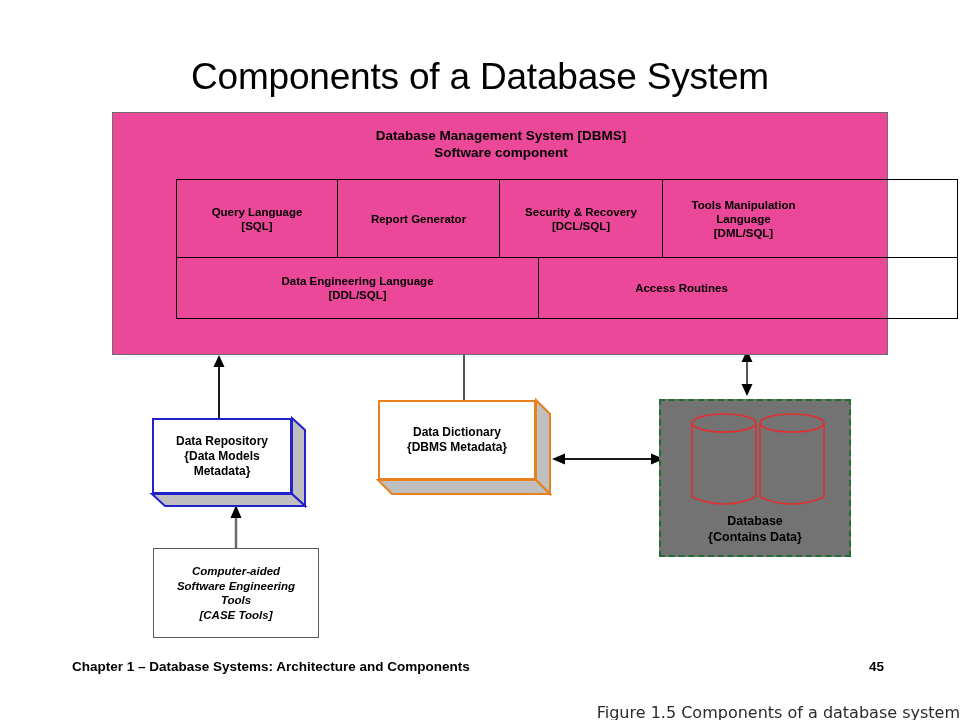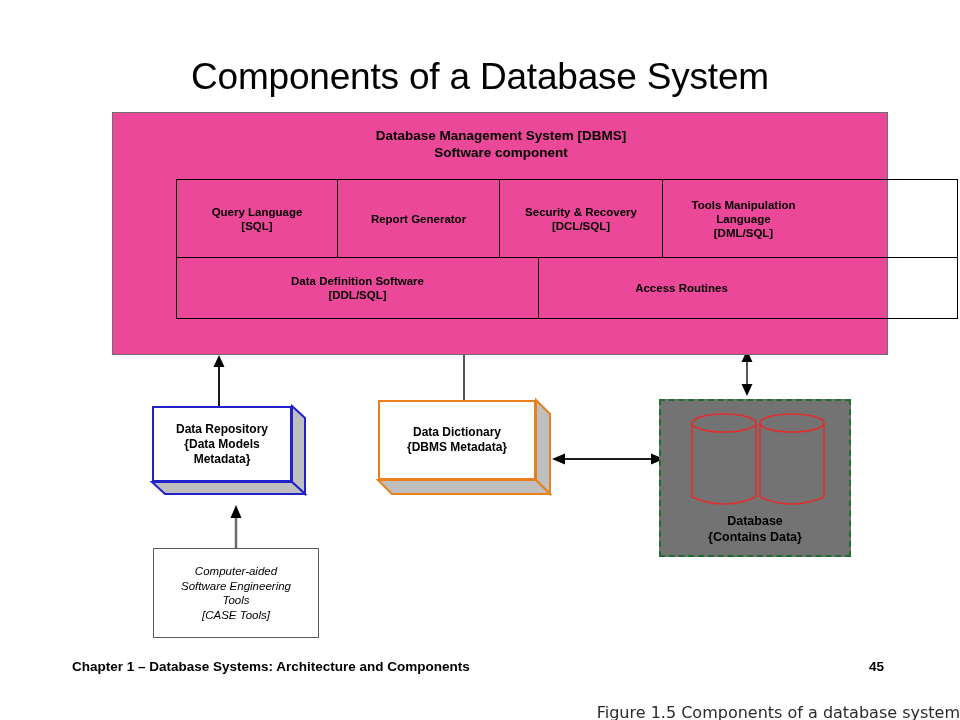--- a/index.html
+++ b/index.html
@@ -115,21 +115,21 @@
   }
   .box3d svg.depth {
     position: absolute;
     left: 0;
     top: 0;
     z-index: 1;
     overflow: visible;
   }
 
   #data-repository {
-    left: 152px; top: 406px; width: 160px; height: 90px;
+    left: 152px; top: 418px; width: 160px; height: 90px;
   }
   #data-repository .face {
     width: 140px; height: 76px;
     border: 2px solid #2222cc;
   }
   #data-dictionary {
     left: 378px; top: 400px; width: 180px; height: 98px;
   }
   #data-dictionary .face {
     width: 158px; height: 80px;
@@ -145,21 +145,21 @@
     height: 90px;
     border: 1.5px solid #5a5a5a;
     box-sizing: border-box;
     background: #ffffff;
     display: flex;
     align-items: center;
     justify-content: center;
     text-align: center;
     font-size: 11.5px;
     font-style: italic;
-    font-weight: normal;
+    font-weight: bold;
     line-height: 14.5px;
   }
 
   
   #database-region {
     position: absolute;
     left: 659px;
     top: 399px;
     width: 192px;
     height: 158px;
@@ -290,21 +290,21 @@
         <div>
           <span>Tools Manipulation</span><br>
           <span>Language</span><br>
           <span>[DML/SQL]</span>
         </div>
       </div>
     </div>
     <div class="grid-row" id="grid-row-2">
       <div class="grid-cell c-ddl">
         <div>
-          <span>Data Definition Software</span><br>
+          <span>Data Engineering Language</span><br>
           <span>[DDL/SQL]</span>
         </div>
       </div>
       <div class="grid-cell c-access">
         <div>
           <span>Access Routines</span>
         </div>
       </div>
     </div>
   </div>

